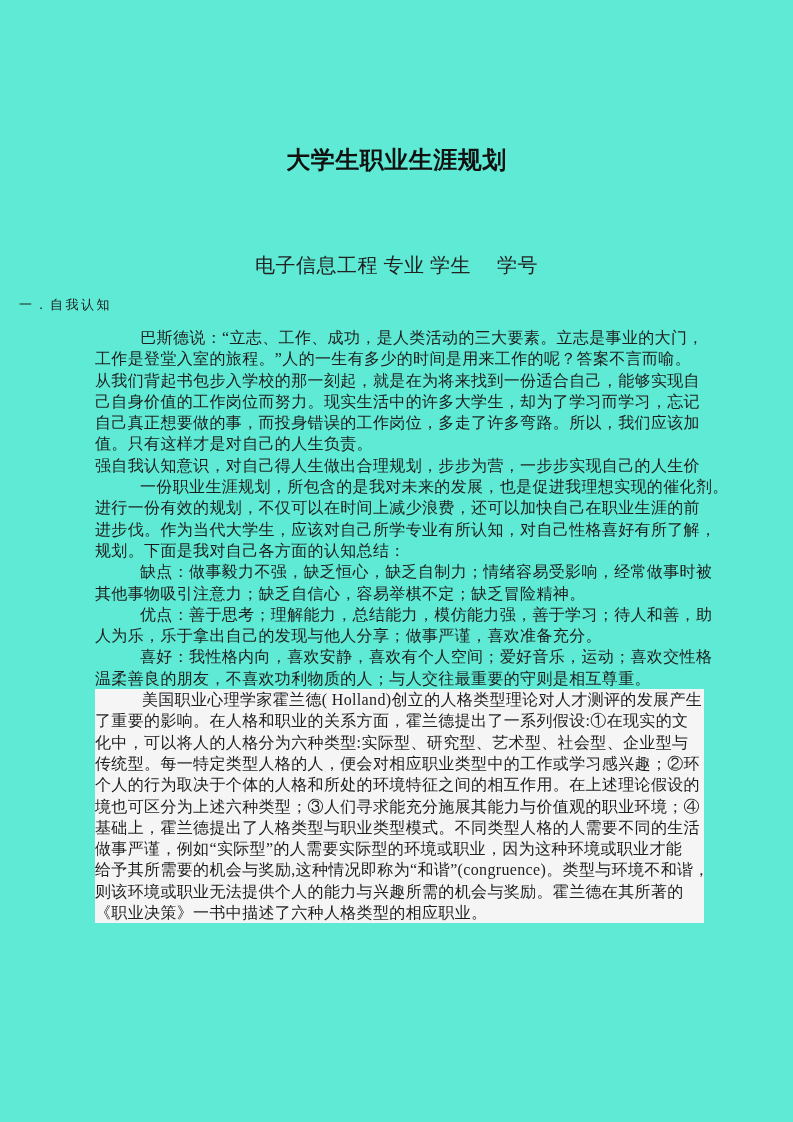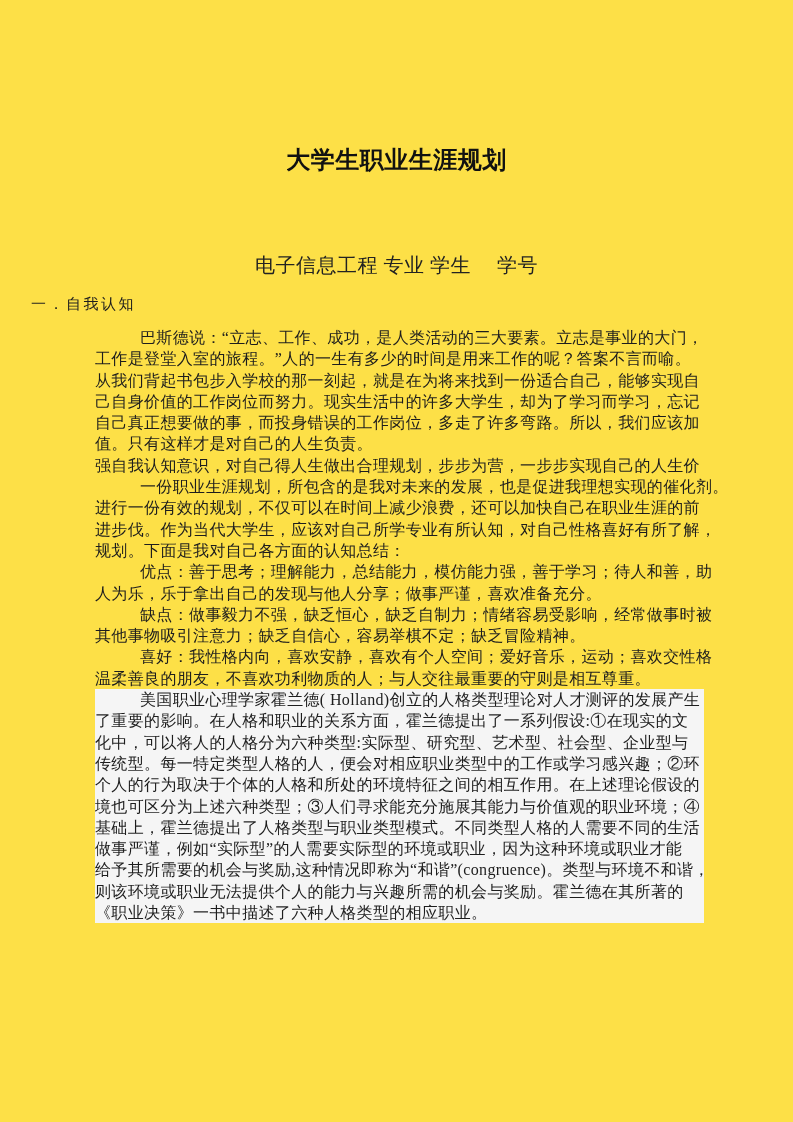--- a/index.html
+++ b/index.html
@@ -4,21 +4,21 @@
 <style>
   html, body { margin: 0; padding: 0; }
   body {
     width: 793px; height: 1122px;
     background: #ffffff;
     overflow: hidden;
   }
   .page {
     position: relative;
     width: 793px; height: 1122px;
-    background: #fde047;
+    background: #5eead4;
     color: #1d1d1d;
     font-family: "Liberation Serif", "DejaVu Serif", serif;
   }
   .doc-title {
     margin: 0;
     padding-top: 144px;
     text-align: center;
     font-size: 24px;
     line-height: 32px;
     font-weight: 700;
@@ -29,38 +29,38 @@
     margin-top: 78px;
     text-align: center;
     font-size: 20px;
     line-height: 23px;
     letter-spacing: 0.5px;
     white-space: pre;
     color: #222222;
   }
   .section-heading {
     margin: 16px 0 0 0;
-    padding-left: 31px;
-    font-size: 15px;
+    padding-left: 19px;
+    font-size: 13px;
     line-height: 23px;
     font-weight: 400;
     letter-spacing: 2.5px;
     color: #1d1d1d;
   }
   .doc-body {
     margin: 11px 0 0 95px;
     width: 609px;
     font-size: 16px;
     line-height: 21.3px;
     letter-spacing: 0.35px;
   }
   .para { margin: 0; }
   .para.shaded { background: #f5f5f5; }
   .line { white-space: nowrap; }
-  .para .line:first-child { text-indent: 45px; }
+  .para .line:first-child { text-indent: 45px; text-align: center; }
 </style>
 </head>
 <body>
 
 <div class="page">
   <h1 class="doc-title">大学生职业生涯规划</h1>
 
   <div class="doc-subtitle">电子信息工程 专业 学生　 学号</div>
 
   <h2 class="section-heading">一．自我认知</h2>
@@ -75,26 +75,26 @@
         <div class="line">值。只有这样才是对自己的人生负责。</div>
         <div class="line">强自我认知意识，对自己得人生做出合理规划，步步为营，一步步实现自己的人生价</div>
       </div>
       <div class="para">
         <div class="line">一份职业生涯规划，所包含的是我对未来的发展，也是促进我理想实现的催化剂。</div>
         <div class="line">进行一份有效的规划，不仅可以在时间上减少浪费，还可以加快自己在职业生涯的前</div>
         <div class="line">进步伐。作为当代大学生，应该对自己所学专业有所认知，对自己性格喜好有所了解，</div>
         <div class="line">规划。下面是我对自己各方面的认知总结：</div>
       </div>
       <div class="para">
+        <div class="line">缺点：做事毅力不强，缺乏恒心，缺乏自制力；情绪容易受影响，经常做事时被</div>
+        <div class="line">其他事物吸引注意力；缺乏自信心，容易举棋不定；缺乏冒险精神。</div>
+      </div>
+      <div class="para">
         <div class="line">优点：善于思考；理解能力，总结能力，模仿能力强，善于学习；待人和善，助</div>
         <div class="line">人为乐，乐于拿出自己的发现与他人分享；做事严谨，喜欢准备充分。</div>
-      </div>
-      <div class="para">
-        <div class="line">缺点：做事毅力不强，缺乏恒心，缺乏自制力；情绪容易受影响，经常做事时被</div>
-        <div class="line">其他事物吸引注意力；缺乏自信心，容易举棋不定；缺乏冒险精神。</div>
       </div>
       <div class="para">
         <div class="line">喜好：我性格内向，喜欢安静，喜欢有个人空间；爱好音乐，运动；喜欢交性格</div>
         <div class="line">温柔善良的朋友，不喜欢功利物质的人；与人交往最重要的守则是相互尊重。</div>
       </div>
       <div class="para shaded">
         <div class="line">美国职业心理学家霍兰德( Holland)创立的人格类型理论对人才测评的发展产生</div>
         <div class="line">了重要的影响。在人格和职业的关系方面，霍兰德提出了一系列假设:①在现实的文</div>
         <div class="line">化中，可以将人的人格分为六种类型:实际型、研究型、艺术型、社会型、企业型与</div>
         <div class="line">传统型。每一特定类型人格的人，便会对相应职业类型中的工作或学习感兴趣；②环</div>

